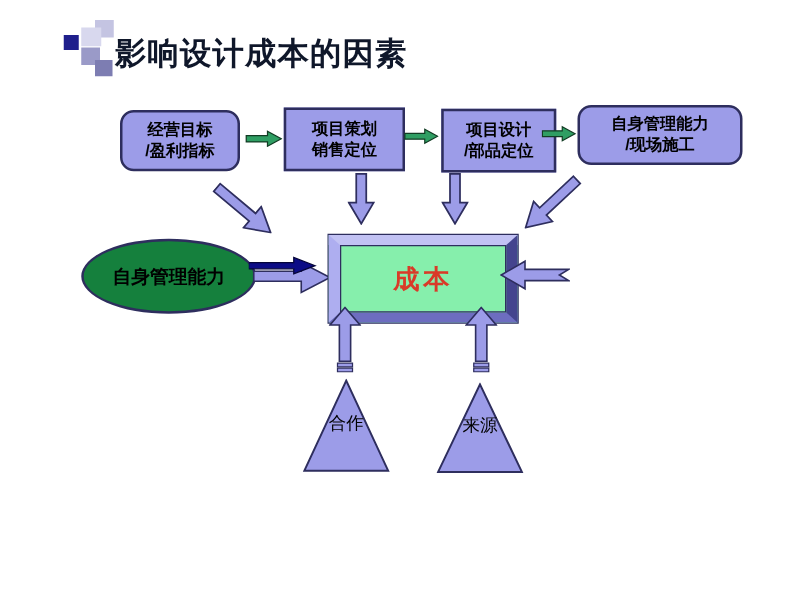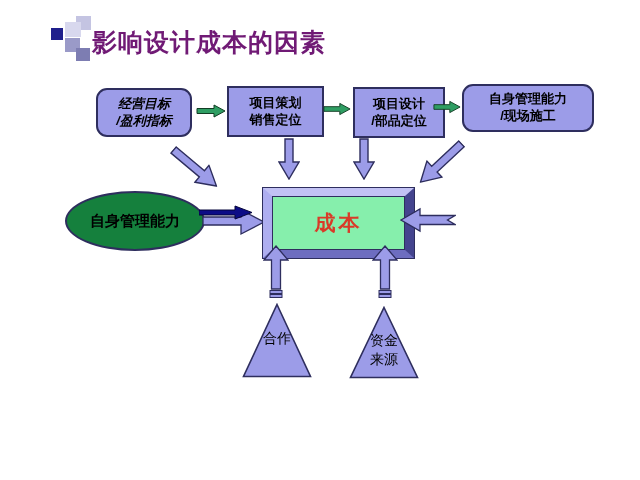--- a/index.html
+++ b/index.html
@@ -1,21 +1,21 @@
 <!DOCTYPE html>
 <html><head>
 <meta charset="utf-8">
 <style>
   html,body{margin:0;padding:0;background:#fff;}
   .slide{position:relative;width:640px;height:480px;background:#ffffff;overflow:hidden;
          font-family:"Liberation Sans", sans-serif;}
   .abs{position:absolute;box-sizing:border-box;}
   
   .title{position:absolute;left:92px;top:26px;margin:0;font-size:25px;font-weight:bold;
-         color:#701a75;letter-spacing:1px;font-family:"Liberation Serif", serif;}
+         color:#0f172a;letter-spacing:1px;font-family:"Liberation Serif", serif;}
   .deco-sq{position:absolute;}
   
   .fbox{position:absolute;background:#9c9ce8;border:2px solid #2e2e5e;color:#000;
         display:flex;flex-direction:column;align-items:center;justify-content:center;
         font-size:13px;font-weight:bold;line-height:1.3;text-align:center;}
   .rounded{border-radius:11px;}
   
   .ell{position:absolute;background:#15803d;border:2px solid #2e2e5e;border-radius:50%;
        display:flex;align-items:center;justify-content:center;font-size:15px;font-weight:bold;color:#000;}
   
@@ -41,21 +41,21 @@
   <div class="abs" style="left:0;top:0;width:100px;height:70px;">
     <div class="deco-sq" style="left:76px;top:16px;width:15px;height:14px;background:#c4c4e2;"></div>
     <div class="deco-sq" style="left:65px;top:22px;width:16px;height:15px;background:#d8d8ee;"></div>
     <div class="deco-sq" style="left:51px;top:28px;width:12px;height:12px;background:#1f1f8c;"></div>
     <div class="deco-sq" style="left:65px;top:38px;width:15px;height:14px;background:#9a9ac8;"></div>
     <div class="deco-sq" style="left:76px;top:48px;width:14px;height:13px;background:#7d7db2;"></div>
   </div>
 
   <h1 class="title">影响设计成本的因素</h1>
 
-  <div class="fbox rounded" style="left:96px;top:88px;width:92px;height:45px;font-style:italic;">
+  <div class="fbox rounded" style="left:96px;top:88px;width:92px;height:45px;">
     <span>经营目标</span>
     <span>/盈利指标</span>
   </div>
 
   <div class="abs" style="left:196px;top:104px;">
     <svg width="30" height="14" viewBox="0 0 30 14">
         <polygon points="1,4.5 18,4.5 18,1 29,7 18,13 18,9.5 1,9.5" fill="#2f9e63" stroke="#123c24" stroke-width="1"></polygon>
       </svg>
   </div>
 
@@ -157,18 +157,17 @@
     <div class="tri-label" style="top:26px;">
       <div>合作</div>
     </div>
   </div>
 
   <div class="tri" style="left:349px;top:306px;width:70px;height:73px;">
     <svg width="70" height="73" viewBox="0 0 70 73">
         <polygon points="35,1.5 68.5,71.5 1.5,71.5" fill="#9c9ce8" stroke="#2e2e5e" stroke-width="1.6"></polygon>
       </svg>
     <div class="tri-label" style="top:25px;">
-      <div>资金</div>
       <div>来源</div>
     </div>
   </div>
 
 </div>
 
 </body></html>

